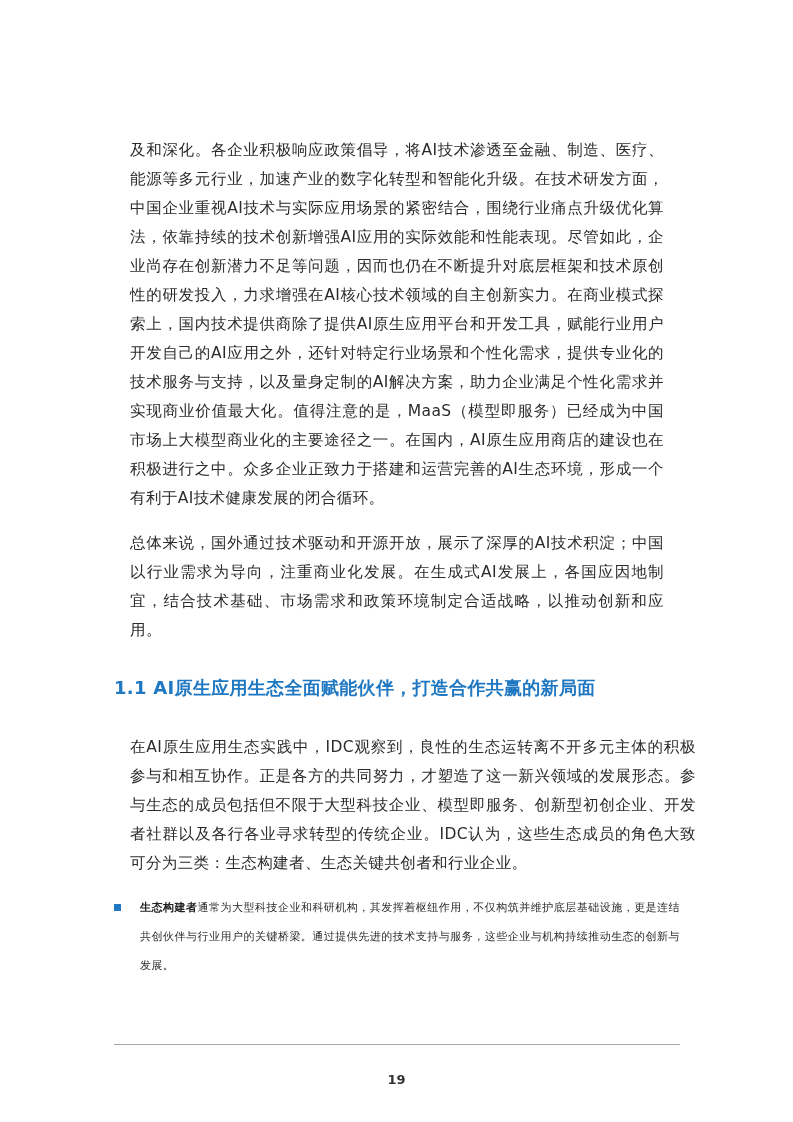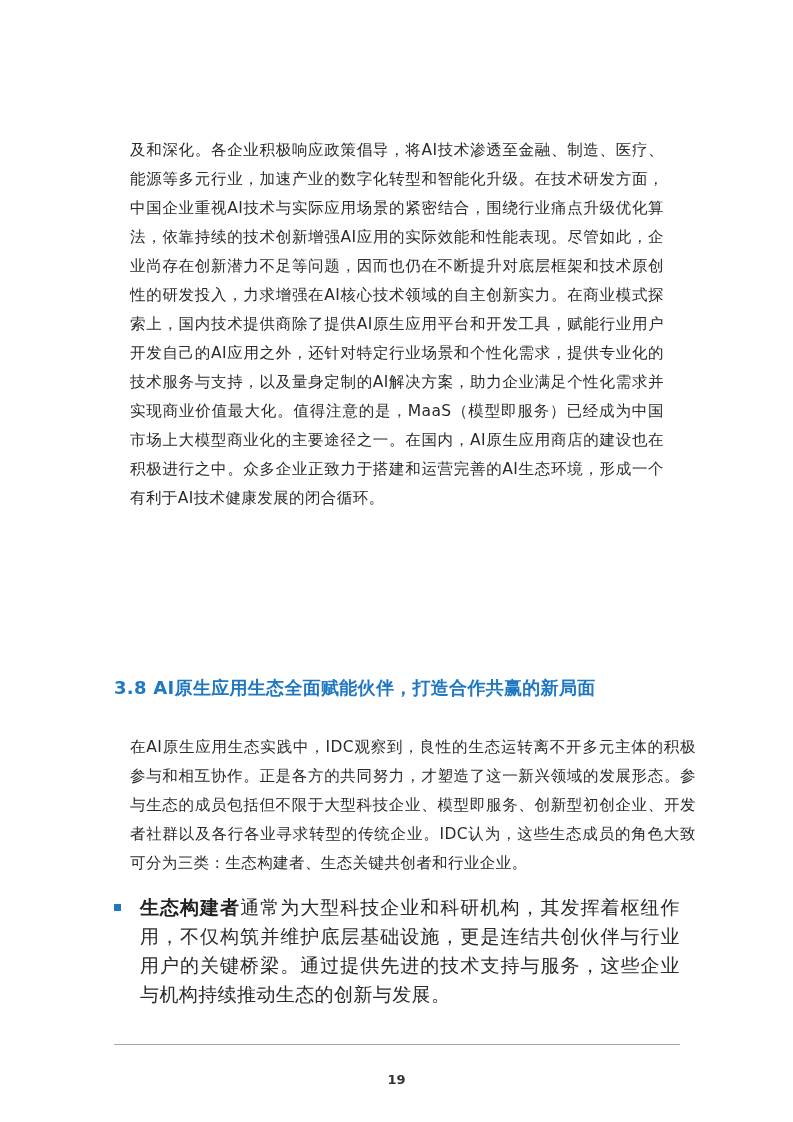--- a/index.html
+++ b/index.html
@@ -5,34 +5,35 @@
   html, body { margin: 0; padding: 0; background: #ffffff; }
   body { width: 793px; height: 1122px; position: relative; overflow: hidden;
          font-family: "DejaVu Sans", "Liberation Sans", sans-serif; color: #2b2b2b; }
   .content { position: absolute; left: 114px; top: 120px; width: 566px; }
   .para { margin: 16px; font-size: 15.5px; line-height: 29px; letter-spacing: 0.4px; text-align: justify; }
   .para-1 { }
   .para-2 { margin-top: 16px; }
   .section-heading { margin: 0; position: absolute; left: 114px; top: 676px; font-size: 18px; font-weight: bold; color: #1f78c1; letter-spacing: 0.3px; }
   .para-3 { position: absolute; left: 114px; top: 717px; width: 566px; }
   .bullet-list { position: absolute; left: 114px; top: 893px; width: 566px; margin: 0; padding: 0; list-style: none; }
-  .bullet-item { position: relative; padding-left: 26px; font-size: 19px; line-height: 29px; letter-spacing: 0.4px; text-align: justify; }
+  .bullet-item { position: relative; padding-left: 26px; font-size: 11px; line-height: 29px; letter-spacing: 0.4px; text-align: justify; }
   .bullet-marker { position: absolute; left: 0; top: 11px; width: 7px; height: 7px; background: #1f78c1; }
   .bullet-term { font-weight: bold; color: #222; }
   .footer-rule { position: absolute; left: 114px; top: 1044px; width: 566px; height: 1px; background: #a8a8a8; }
   .page-number { position: absolute; left: 0; width: 793px; top: 1072px; text-align: center; font-size: 13px; font-weight: bold; color: #333; }
 </style>
 </head>
 <body>
 
 <div class="content">
   <p class="para para-1">及和深化。各企业积极响应政策倡导，将AI技术渗透至金融、制造、医疗、能源等多元行业，加速产业的数字化转型和智能化升级。在技术研发方面，中国企业重视AI技术与实际应用场景的紧密结合，围绕行业痛点升级优化算法，依靠持续的技术创新增强AI应用的实际效能和性能表现。尽管如此，企业尚存在创新潜力不足等问题，因而也仍在不断提升对底层框架和技术原创性的研发投入，力求增强在AI核心技术领域的自主创新实力。在商业模式探索上，国内技术提供商除了提供AI原生应用平台和开发工具，赋能行业用户开发自己的AI应用之外，还针对特定行业场景和个性化需求，提供专业化的技术服务与支持，以及量身定制的AI解决方案，助力企业满足个性化需求并实现商业价值最大化。值得注意的是，MaaS（模型即服务）已经成为中国市场上大模型商业化的主要途径之一。在国内，AI原生应用商店的建设也在积极进行之中。众多企业正致力于搭建和运营完善的AI生态环境，形成一个有利于AI技术健康发展的闭合循环。</p>
+  <p class="para para-2">总体来说，国外通过技术驱动和开源开放，展示了深厚的AI技术积淀；中国以行业需求为导向，注重商业化发展。在生成式AI发展上，各国应因地制宜，结合技术基础、市场需求和政策环境制定合适战略，以推动创新和应用。</p>
 </div>
 
-<h2 class="section-heading">3.8 AI原生应用生态全面赋能伙伴，打造合作共赢的新局面</h2>
+<h2 class="section-heading">1.1 AI原生应用生态全面赋能伙伴，打造合作共赢的新局面</h2>
 
 <p class="para para-3">在AI原生应用生态实践中，IDC观察到，良性的生态运转离不开多元主体的积极参与和相互协作。正是各方的共同努力，才塑造了这一新兴领域的发展形态。参与生态的成员包括但不限于大型科技企业、模型即服务、创新型初创企业、开发者社群以及各行各业寻求转型的传统企业。IDC认为，这些生态成员的角色大致可分为三类：生态构建者、生态关键共创者和行业企业。</p>
 
 <ul class="bullet-list">
   <li class="bullet-item">
     <span class="bullet-marker"></span>
     <span class="bullet-term">生态构建者</span><span>通常为大型科技企业和科研机构，其发挥着枢纽作用，不仅构筑并维护底层基础设施，更是连结共创伙伴与行业用户的关键桥梁。通过提供先进的技术支持与服务，这些企业与机构持续推动生态的创新与发展。</span>
   </li>
 </ul>
 

